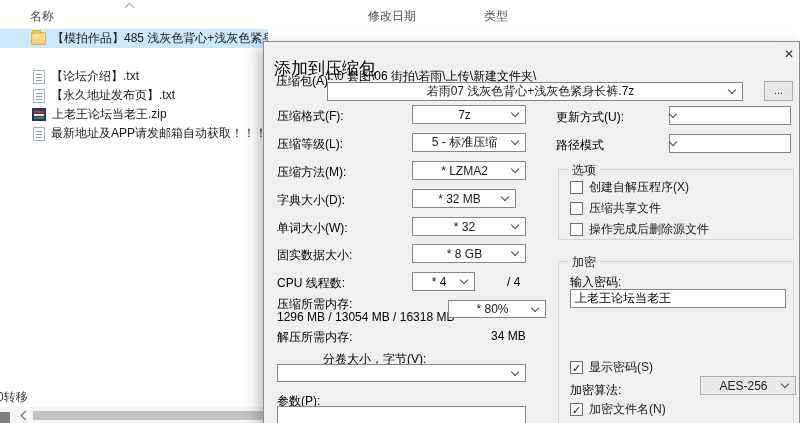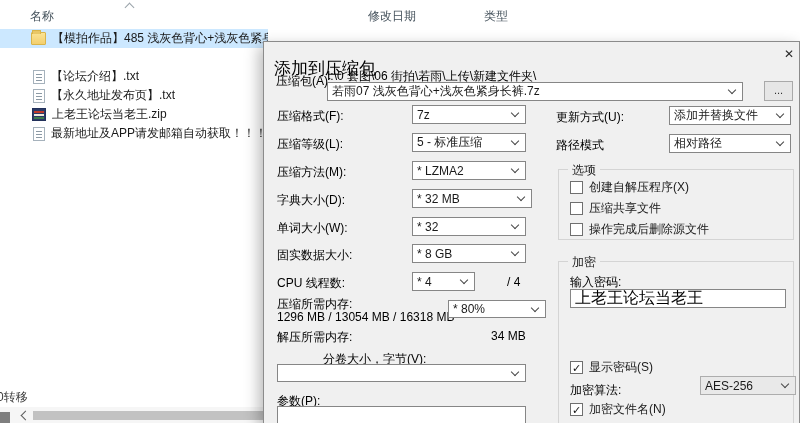--- a/index.html
+++ b/index.html
@@ -25,25 +25,25 @@
   .hscroll-track { position:absolute; left:0; top:407px; width:263px; height:16px; background:#f6f6f6; }
   .hscroll-thumb { position:absolute; left:33px; top:411px; width:230px; height:9px; background:#c2c2c2; }
   .hscroll-arrow { position:absolute; left:22px; top:412px; width:7px; height:7px; border-left:1.4px solid #5c5c5c; border-bottom:1.4px solid #5c5c5c; transform:rotate(45deg); }
   .corner-block { position:absolute; left:0; top:412px; width:10px; height:11px; background:#7f7f7f; }
 
   
   .dialog { position:absolute; left:263px; top:41px; width:537px; height:382px; background:#f0f0f0; border:1px solid #8b8b8b; border-bottom:none; box-shadow:-4px 5px 14px rgba(0,0,0,.28); overflow:hidden; }
   .dlg-title { position:absolute; left:10px; top:15px; font-size:17px; color:#000; }
   .dlg-close { position:absolute; left:516px; top:3px; width:18px; height:18px; text-align:center; line-height:18px; font-size:12px; color:#2b2b2b; cursor:default; }
   .lbl { position:absolute; font-size:12px; color:#000; white-space:nowrap; }
-  .combo { position:absolute; height:19px; background:#fff; border:1px solid #868686; display:flex; align-items:center; }
+  .combo { position:absolute; height:19px; background:#fff; border:1px solid #868686; display:flex; align-items:center;text-align:center; }
   .combo .combo-val { margin-left:4px; white-space:nowrap; overflow:hidden; flex:1 1 auto; }
   .combo .chev { flex:0 0 auto; width:6px; height:6px; border-right:1.2px solid #474747; border-bottom:1.2px solid #474747; transform:rotate(45deg); margin:-3px 7px 0 0; }
   .combo.disabled { background:#e9e9e9; border-color:#adadad; }
-  .tinput { position:absolute; background:#fff; border:1px solid #868686; font-family:inherit; font-size:16px; padding:0 4px; color:#000; }
+  .tinput { position:absolute; background:#fff; border:1px solid #868686; font-family:inherit; font-size:12px; padding:0 4px; color:#000; }
   .btn { position:absolute; background:#e6e6e6; border:1px solid #a9a9a9; font-size:11px; text-align:center; color:#333; line-height:17px; }
   .group { position:absolute; border:1px solid #d4d4d4; }
   .group .gtitle { position:absolute; left:9px; top:-8px; background:#f0f0f0; padding:0 4px; font-size:12px; }
   .cbrow { position:absolute; display:flex; align-items:center; }
   .cbx { width:13px; height:13px; background:#fff; border:1px solid #6f6f6f; flex:0 0 auto; text-align:center; line-height:12px; font-size:11px; color:#111; }
   .cbrow .clab { margin-left:6px; white-space:nowrap; }
   .rtext { position:absolute; font-size:12px; color:#000; white-space:nowrap; }
 </style>
 </head>
 <body>
@@ -106,21 +106,21 @@
       <span class="chev"></span>
     </div>
 
     <div class="lbl" style="left:13px; top:122px;">压缩方法(M):</div>
     <div class="combo" style="left:148px; top:119px; width:114px;">
       <span class="combo-val">* LZMA2</span>
       <span class="chev"></span>
     </div>
 
     <div class="lbl" style="left:13px; top:150px;">字典大小(D):</div>
-    <div class="combo" style="left:148px; top:147px; width:120px;">
+    <div class="combo" style="left:148px; top:147px; width:104px;">
       <span class="combo-val">* 32 MB</span>
       <span class="chev"></span>
     </div>
 
     <div class="lbl" style="left:13px; top:178px;">单词大小(W):</div>
     <div class="combo" style="left:148px; top:175px; width:114px;">
       <span class="combo-val">* 32</span>
       <span class="chev"></span>
     </div>
 
@@ -150,27 +150,25 @@
     <div class="combo" style="left:13px; top:322px; width:249px; height:18px;">
       <span class="combo-val"></span>
       <span class="chev"></span>
     </div>
 
     <div class="lbl" style="left:13px; top:351px;">参数(P):</div>
     <input class="tinput" style="left: 13px; top: 364px; width: 249px; height: 19px;">
 
     <div class="lbl" style="left:292px; top:67px;">更新方式(U):</div>
     <div class="combo" style="left:405px; top:64px; width:122px;">
-      <span class="combo-val">添加并替换文件</span>
       <span class="chev"></span>
     </div>
 
     <div class="lbl" style="left:292px; top:95px;">路径模式</div>
     <div class="combo" style="left:405px; top:92px; width:122px;">
-      <span class="combo-val">相对路径</span>
       <span class="chev"></span>
     </div>
 
     <div class="group" style="left:294px; top:127px; width:236px; height:71px;">
       <span class="gtitle">选项</span>
       <div class="cbrow" style="left:11px; top:9px;">
         <span class="cbx"></span>
         <span class="clab">创建自解压程序(X)</span>
       </div>
       <div class="cbrow" style="left:11px; top:30px;">

